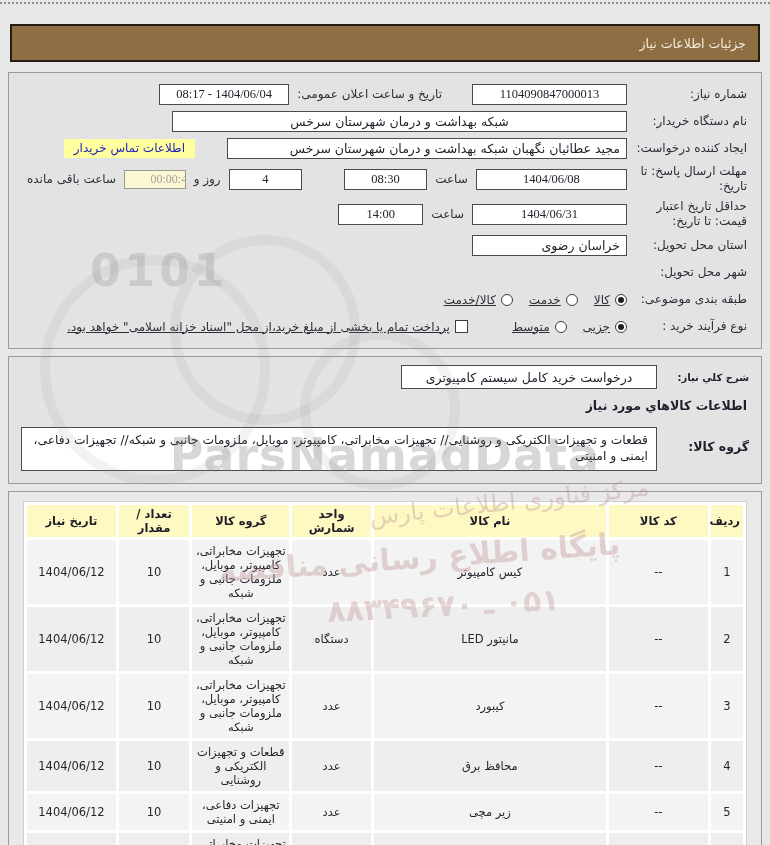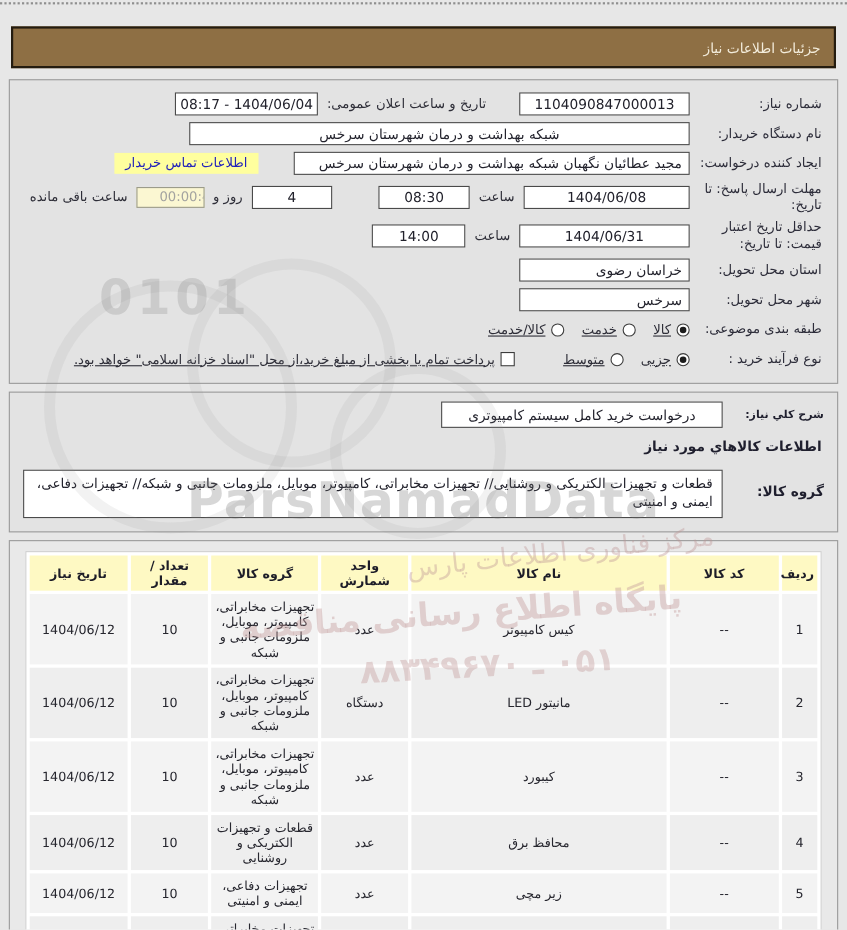--- a/index.html
+++ b/index.html
@@ -43,24 +43,24 @@
     background:#fff;
     border:1px solid #4a4a4a;
     height:21px;
     display:flex; align-items:center; justify-content:center;
     padding:0 6px;
     font-size:12.5px;
     color:#22222c;
     overflow:hidden; white-space:nowrap;
   }
   .box.rt { justify-content:flex-start; } 
-  .ltr { direction:ltr; unicode-bidi:bidi-override; }
+  .ltr { direction:ltr; unicode-bidi:bidi-override;font-family:Liberation Serif, serif; }
 
   .w155 { width:155px; } .w130 { width:130px; } .w85 { width:85px; }
-  .w455 { width:455px; } .w400 { width:360px; } .w75 { width:75px; } .w62 { width:62px; }
+  .w455 { width:455px; } .w400 { width:400px; } .w75 { width:75px; } .w62 { width:62px; }
 
   .inline-lbl { margin:0 8px; white-space:nowrap; }
 
   .contact-badge {
     margin-right:32px;
     background:#ffff9e;
     color:#2222bb;
     padding:2px 10px 3px 10px;
     font-size:12px;
     cursor:pointer;
@@ -178,21 +178,20 @@
     <div class="box w85 ltr">14:00</div>
   </div>
 
   <div class="row">
     <span class="lbl">استان محل تحویل:</span>
     <div class="box w155 rt">خراسان رضوی</div>
   </div>
 
   <div class="row">
     <span class="lbl">شهر محل تحویل:</span>
-    <div class="box w155 rt">سرخس</div>
   </div>
 
   <div class="row">
     <span class="lbl">طبقه بندی موضوعی:</span>
     <span class="opt">
       <span class="radio sel"></span><span>کالا</span>
     </span>
     <span class="opt">
       <span class="radio"></span><span>خدمت</span>
     </span>

